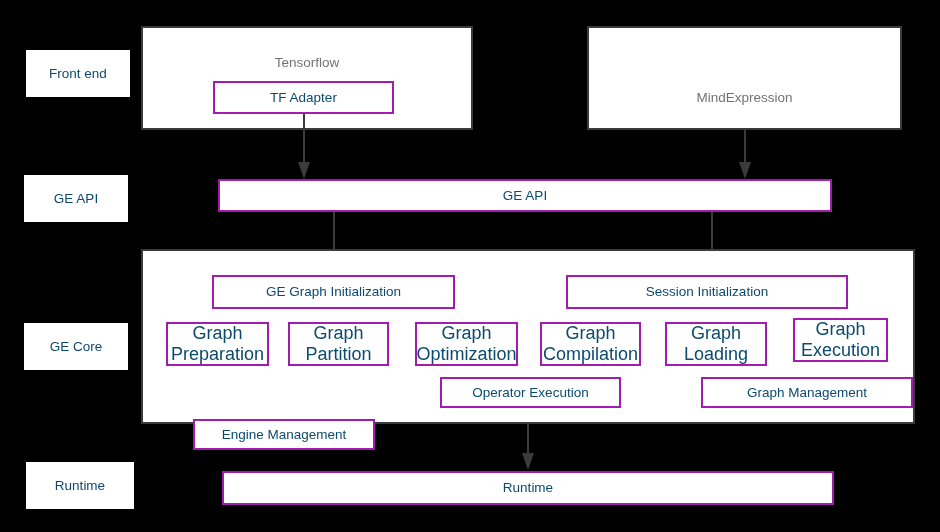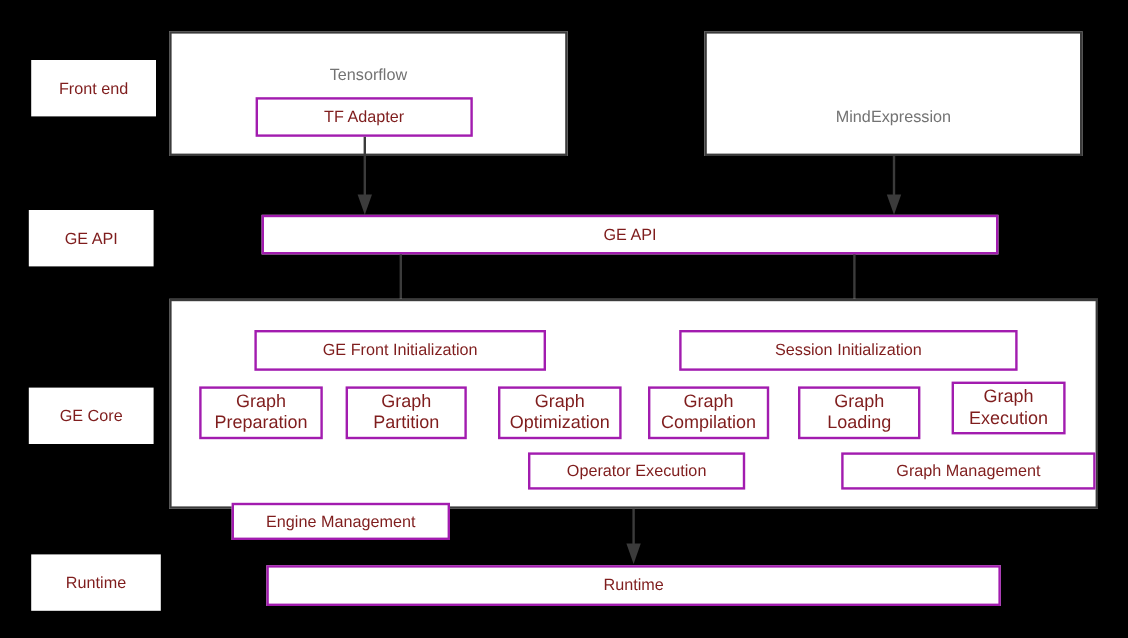--- a/index.html
+++ b/index.html
@@ -12,21 +12,21 @@
     width: 940px;
     height: 532px;
     background: #000000;
     font-family: "Liberation Sans", sans-serif;
     overflow: hidden;
   }
   .box {
     position: absolute;
     box-sizing: border-box;
     background: #ffffff;
-    color: #7f1d1d;
+    color: #0c4a6e;
     display: flex;
     align-items: center;
     justify-content: center;
     text-align: center;
     line-height: 1.18;
     white-space: pre-line;
   }
   .plain {
     border: none;
   }
@@ -45,21 +45,21 @@
     text-align: center;
     white-space: nowrap;
   }
   .arrow {
     position: absolute;
   }
   .arrow svg {
     display: block;
     overflow: visible;
   }
-  .lbl-sm { font-size: 15px; }
+  .lbl-sm { font-size: 18px; }
   .lbl-md { font-size: 13.5px; }
 </style>
 </head>
 <body>
 
 <div id="canvas">
 
   <div class="box plain lbl-md" style="left:26px; top:50px; width:104px; height:47px;">
     <span>Front end</span>
   </div>
@@ -113,21 +113,21 @@
   <div class="arrow" style="left:704px; top:212px;">
     <svg width="16" height="64" viewBox="0 0 16 64">
       <line x1="8" y1="0" x2="8" y2="53" stroke="#3b3b3b" stroke-width="2"></line>
       <polygon points="8,63 2,46 14,46" fill="#3b3b3b"></polygon>
     </svg>
   </div>
 
   <div class="container-box" style="left:141px; top:249px; width:774px; height:175px;"></div>
 
   <div class="box outline lbl-md" style="left:212px; top:275px; width:243px; height:34px;">
-    <span>GE Front Initialization</span>
+    <span>GE Graph Initialization</span>
   </div>
 
   <div class="box outline lbl-md" style="left:566px; top:275px; width:282px; height:34px;">
     <span>Session Initialization</span>
   </div>
 
   <div class="box outline lbl-sm" style="left:166px; top:322px; width:103px; height:44px;">
     <span>Graph
 Preparation</span>
   </div>

